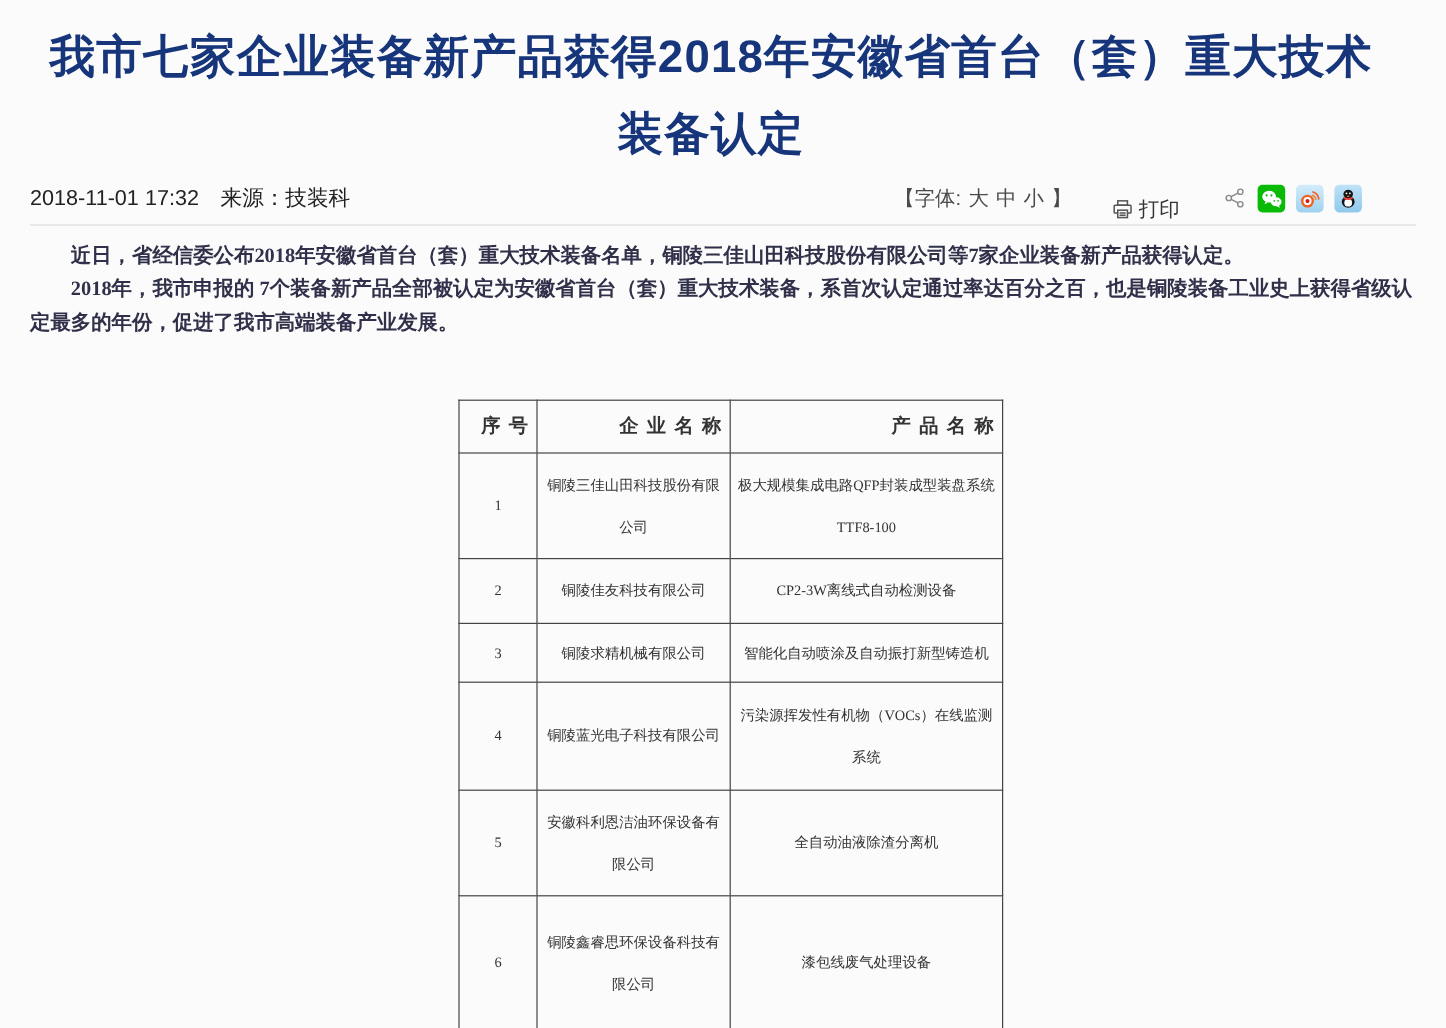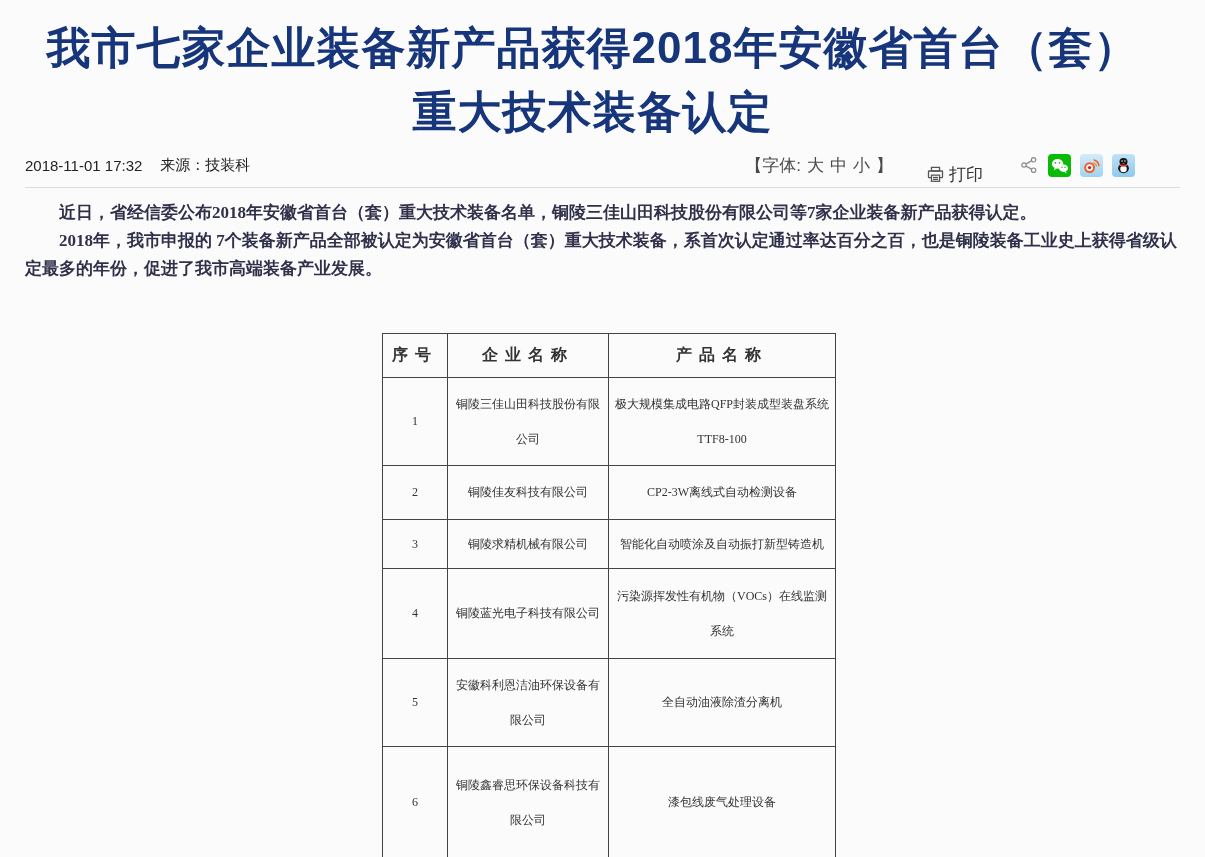--- a/index.html
+++ b/index.html
@@ -6,35 +6,35 @@
   html,body { width:1205px; height:857px; overflow:hidden; }
   body {
     background:#fbfbfb;
     font-family:"Liberation Sans", sans-serif;
     position:relative;
   }
   
   .title {
     margin:16px 45px 0 25px;
     text-align:center;
-    font-size:44px;
+    font-size:38px;
     line-height:64px;
     font-weight:bold;
     color:#16357a;
     letter-spacing:1px;
     font-family:"Liberation Sans", sans-serif;
   }
   .meta-row {
     margin:8px 70px 0 25px;
     height:26px;
     display:flex;
     justify-content:space-between;
     align-items:center;
   }
-  .meta-left { display:flex; align-items:center; gap:18px; font-size:15px; color:#222; }
+  .meta-left { display:flex; align-items:center; gap:18px; font-size:18px; color:#222; }
   .meta-right { display:flex; align-items:center; }
   .font-ctl { font-size:17px; color:#4a4a4a; display:flex; align-items:center; gap:6px; }
   .font-ctl .sz { cursor:pointer; }
   .print-btn {
     display:flex; align-items:center; gap:5px;
     margin-left:34px; font-size:17px; color:#333; cursor:pointer;margin-top:19px;
   }
   .share-group { display:flex; align-items:center; gap:9px; margin-left:36px; }
   .share-plain { display:flex; cursor:pointer; }
   .tile {
@@ -69,21 +69,21 @@
     width:453px;
     font-family:"Liberation Serif", serif;
     color:#333;
   }
   table.award th, table.award td { border:1px solid #444; }
   table.award th {
     height:44px;
     font-size:16px;
     font-weight:bold;
     letter-spacing:7px;
-    text-align:center;
+    text-align:right;
     vertical-align:middle;
   }
   table.award td {
     text-align:center;
     font-weight:normal;
     font-size:12px;
     line-height:35px;
     vertical-align:middle;
     padding:2px 3px;
   }

